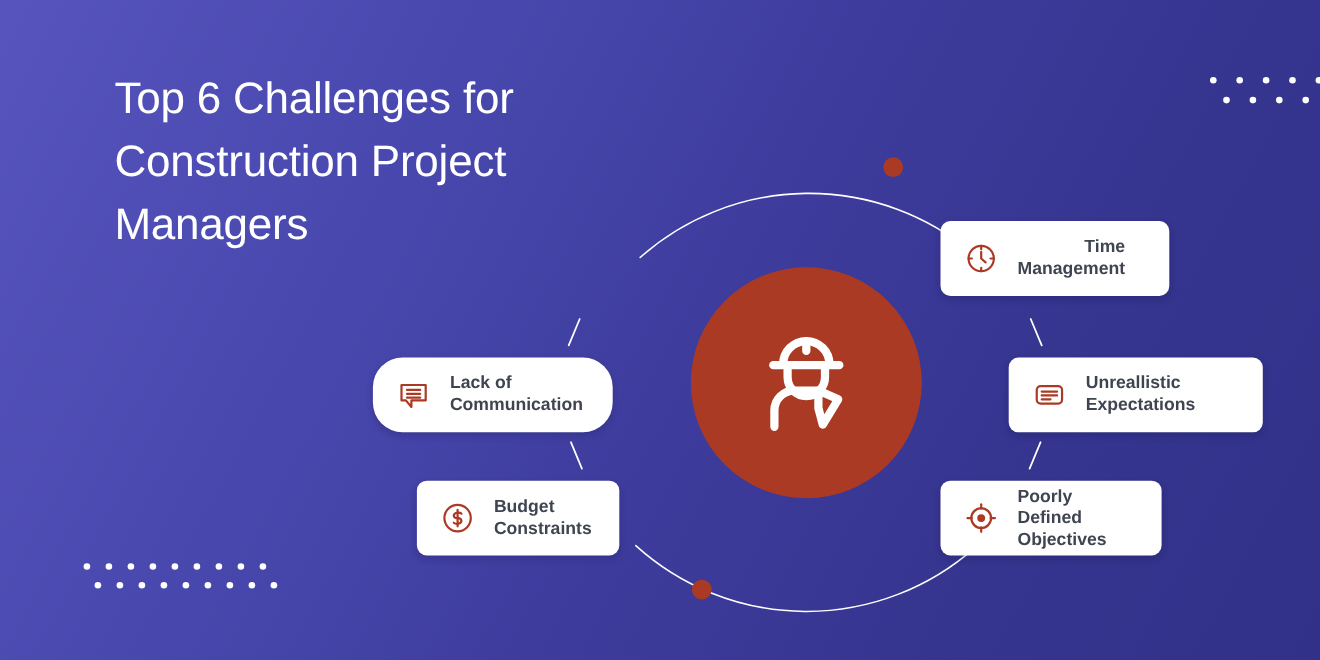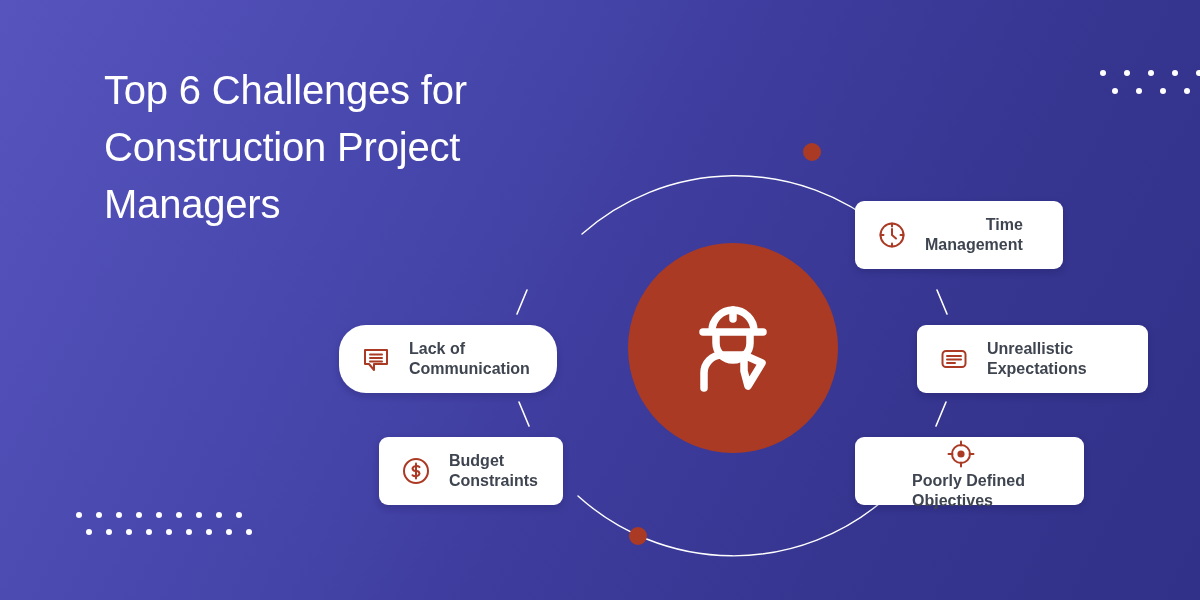--- a/index.html
+++ b/index.html
@@ -113,21 +113,21 @@
     font-weight: bold;
     line-height: 1.22;
     white-space: pre-line;
   }
 
   #card-observing-progress { left: 379px;  top: 213px; width: 229px; }
   #card-lack-of-communication { left: 339px; top: 325px; width: 218px; border-radius: 27px; }
   #card-budget-constraints { left: 379px;  top: 437px; width: 184px; }
   #card-time-management { left: 855px;  top: 201px; width: 208px; text-align: right; }
   #card-unrealistic-expectations { left: 893px; top: 325px; width: 231px; margin-left: 24px; }
-  #card-poorly-defined-objectives { left: 855px; top: 437px; width: 229px; flex-direction: column; }
+  #card-poorly-defined-objectives { left: 855px; top: 437px; width: 201px; }
 </style>
 </head>
 <body>
 
 <div id="canvas">
 
   <div class="title">Top 6 Challenges for
 Construction Project
 Managers</div>
 

